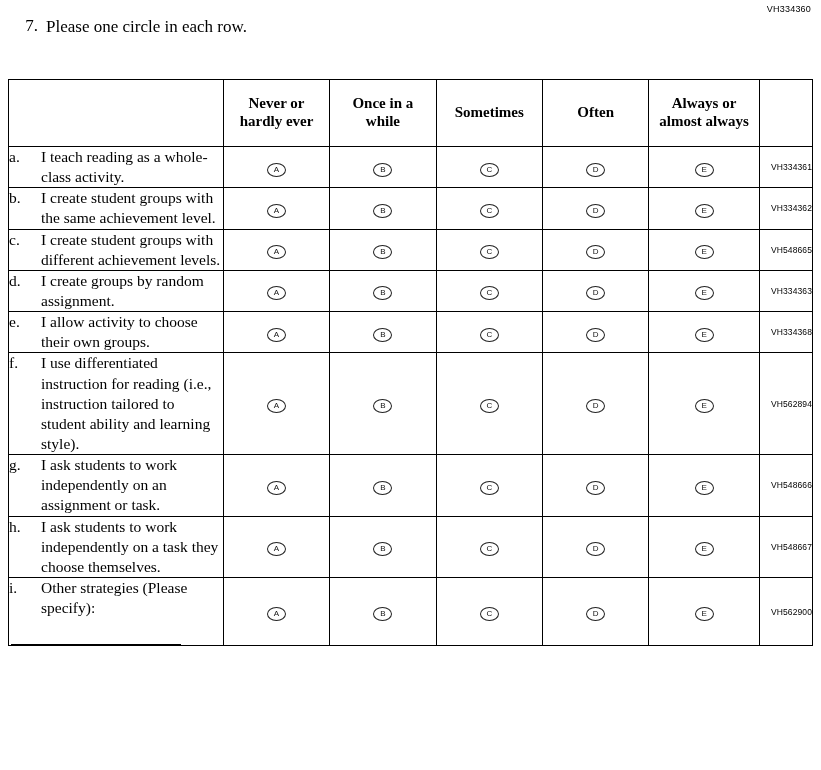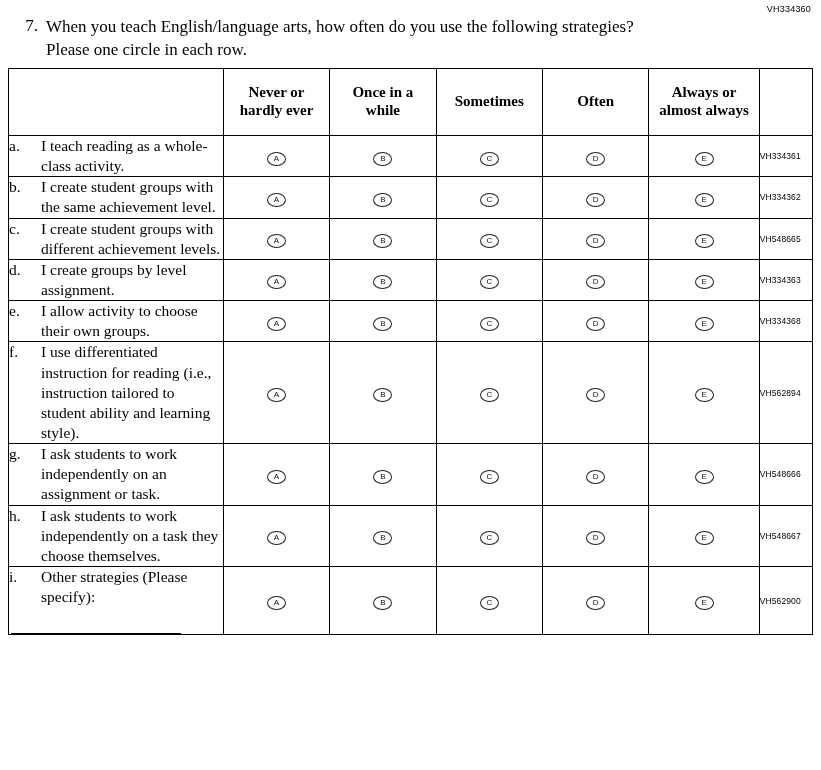--- a/index.html
+++ b/index.html
@@ -51,21 +51,21 @@
     font-size: 17px;
     line-height: 1.35;
   }
   .q-text .sub {
     display: block;
   }
   b { font-weight: normal; }
 
   table.survey {
     position: absolute;
-    top: 68px;
+    top: 79px;
     left: 8px;
     width: 805px;
     border-collapse: collapse;
     table-layout: fixed;
   }
   table.survey td, table.survey th {
     border: 1px solid #000000;
     vertical-align: middle;
     padding: 0;
   }
@@ -100,21 +100,21 @@
     flex: 1 1 auto;
     margin-left: 12px;
   }
   td.opt-cell {
     text-align: center;
     vertical-align: middle;
   }
   td.id-cell {
     font-family: "Liberation Sans", sans-serif;
     font-size: 8.5px;
-    text-align: left;
+    text-align: right;
     vertical-align: middle;
     letter-spacing: 0.1px;
   }
   .bubble {
     display: inline-block;
     width: 17px;
     height: 12px;
     border: 1px solid #222222;
     border-radius: 50%;
     font-family: "Liberation Sans", sans-serif;
@@ -137,21 +137,20 @@
 <body>
 
 <div class="page">
 
   <div class="corner-id">VH334360</div>
 
   <div class="question-block">
     <div class="question-row">
       <div class="q-number">7.</div>
       <div class="q-text">
-        <span>When you teach English/language arts, how often do you use the following strategies?</span>
         <span class="sub"><span>Please </span><b>one</b><span> circle in each row.</span></span>
       </div>
     </div>
   </div>
 
   <table class="survey">
     <colgroup>
       <col class="col-item">
       <col class="col-opt">
       <col class="col-opt">
@@ -215,21 +214,21 @@
         <td class="opt-cell"><span class="bubble">C</span></td>
         <td class="opt-cell"><span class="bubble">D</span></td>
         <td class="opt-cell"><span class="bubble">E</span></td>
         <td class="id-cell">VH548665</td>
       </tr>
 
       <tr>
         <td class="item-cell">
           <span class="label-wrap">
             <span class="letter">d.</span>
-            <span class="itext">I create groups by level assignment.</span>
+            <span class="itext">I create groups by random assignment.</span>
           </span>
         </td>
         <td class="opt-cell"><span class="bubble">A</span></td>
         <td class="opt-cell"><span class="bubble">B</span></td>
         <td class="opt-cell"><span class="bubble">C</span></td>
         <td class="opt-cell"><span class="bubble">D</span></td>
         <td class="opt-cell"><span class="bubble">E</span></td>
         <td class="id-cell">VH334363</td>
       </tr>
 

